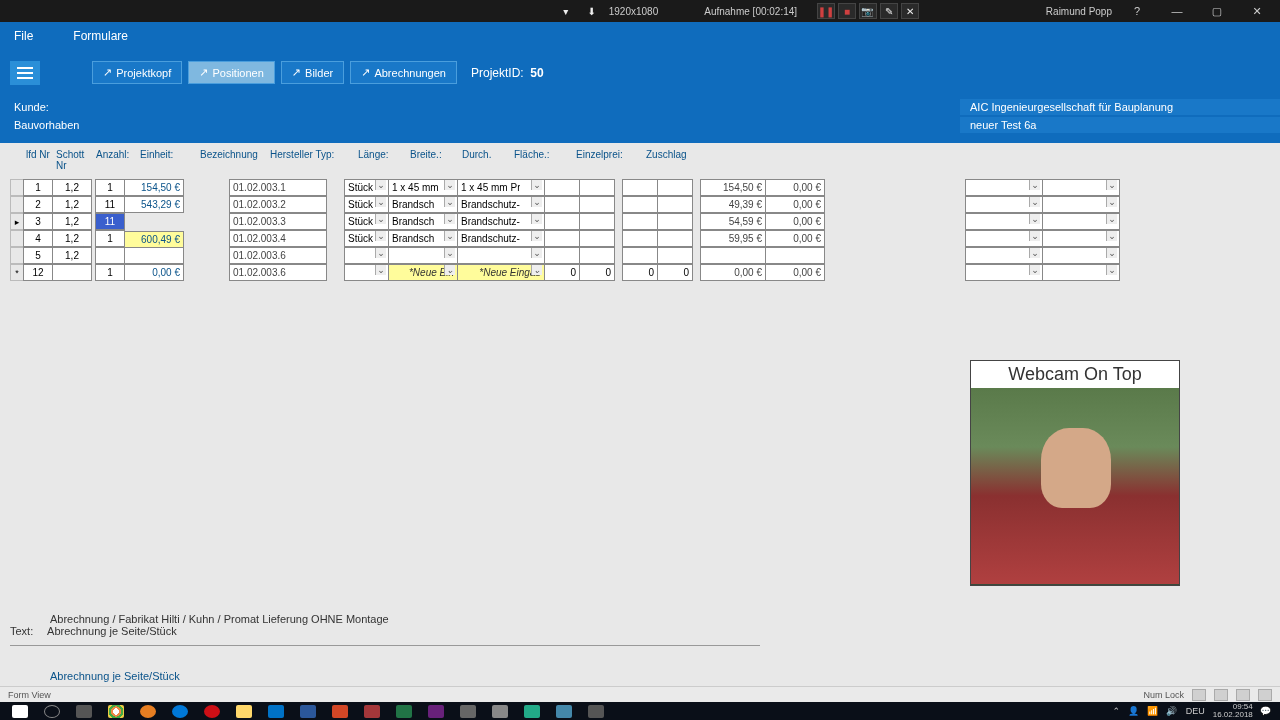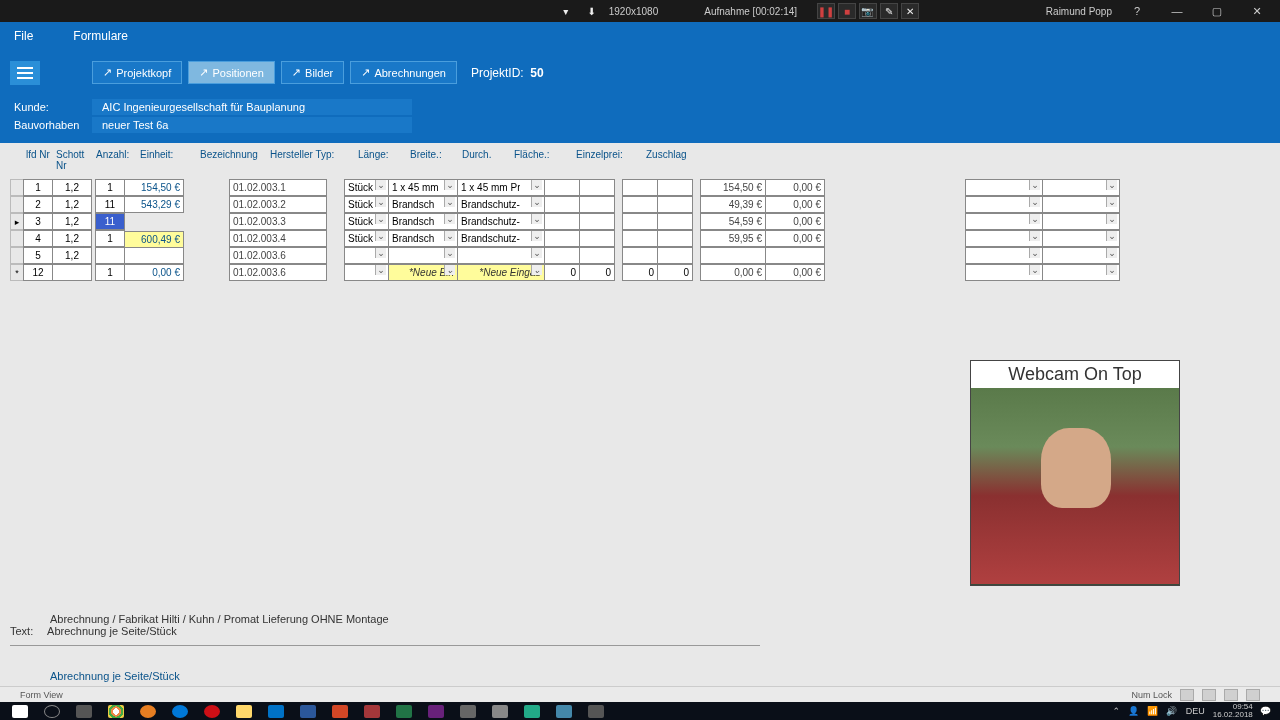--- a/index.html
+++ b/index.html
@@ -17,21 +17,21 @@
 .menu-item { padding: 4px 6px; cursor: pointer; }
 
 .ribbon { height: 45px; background: #0f6cbd; display: flex; align-items: center; padding: 0 10px; gap: 6px; font-size: 11px; }
 .hamburger { width: 30px; height: 24px; background: #2a8fd8; display: flex; align-items: center; justify-content: center; }
 .hamburger svg { width: 16px; height: 14px; }
 .tab { padding: 4px 10px; background: #1978c8; color: #fff; border: 1px solid #4a9edd; display: flex; align-items: center; gap: 4px; cursor: pointer; }
 .tab.active { background: #7fb8e0; }
 .pid { color: #fff; margin-left: 8px; font-size: 12px; }
 
 .infobar { background: #0f6cbd; padding: 4px 0 8px 14px; color: #fff; font-size: 11px; }
-.infobar .row { display: flex; align-items: center; margin-bottom: 2px; }
+.infobar .row { display: flex; align-items: center; margin-bottom: 2px; justify-content: space-between; }
 .infobar .lbl { width: 78px; }
 .infobar .val { background: #1978c8; padding: 2px 10px; width: 320px; }
 
 .grid-wrap { background: #e8e8e8; padding: 4px 10px; }
 .grid-headers { display: flex; font-size: 10px; color: #0a538a; height: 32px; }
 .hdr { padding: 2px 2px; }
 .h-lfd { width: 30px; margin-left: 14px; }
 .h-schott { width: 40px; }
 .h-anzahl { width: 44px; }
 .h-psumme { width: 230px; position: relative; }
@@ -70,21 +70,21 @@
 .txt { overflow: hidden; white-space: nowrap; }
 .hl-sel { background: #3a5fcd; color: #fff; }
 .hl-cursor { background: #fffc9b; margin-top: 36px; }
 .hl-new { background: #fffc9b; font-style: italic; color: #333; justify-content: flex-end; }
 
 .bottom-text { position: absolute; left: 10px; bottom: 38px; font-size: 11px; color: #333; width: 750px; }
 .bottom-text .lbl { display: inline-block; width: 34px; color: #333; }
 .bottom-text .link { color: #0a538a; margin-top: 18px; padding-top: 6px; }
 .bottom-text .sep { border-top: 1px solid #999; margin-top: 8px; }
 
-.statusbar { position: absolute; bottom: 18px; left: 0; right: 0; height: 16px; background: #eaeaea; border-top: 1px solid #ccc; font-size: 9px; color: #555; display: flex; align-items: center; padding: 0 20px; justify-content: space-between; }
+.statusbar { position: absolute; bottom: 18px; left: 0; right: 0; height: 16px; background: #eaeaea; border-top: 1px solid #ccc; font-size: 9px; color: #555; display: flex; align-items: center; padding: 0 8px; justify-content: space-between; }
 .statusbar .r { display: flex; gap: 8px; align-items: center; }
 .sb-icon { width: 14px; height: 12px; background: #d0d0d0; border: 1px solid #aaa; }
 
 .taskbar { position: absolute; bottom: 0; left: 0; right: 0; height: 18px; background: #0a0f18; display: flex; align-items: center; padding: 0 4px; }
 .tb-app { width: 32px; height: 18px; display: flex; align-items: center; justify-content: center; }
 .tb-app .ico { width: 16px; height: 13px; border-radius: 2px; }
 .taskbar .spacer { flex: 1; }
 .tray { color: #ccc; font-size: 9px; display: flex; align-items: center; gap: 8px; padding-right: 4px; }
 .tray .clock { text-align: right; line-height: 8px; font-size: 8px; }
 

